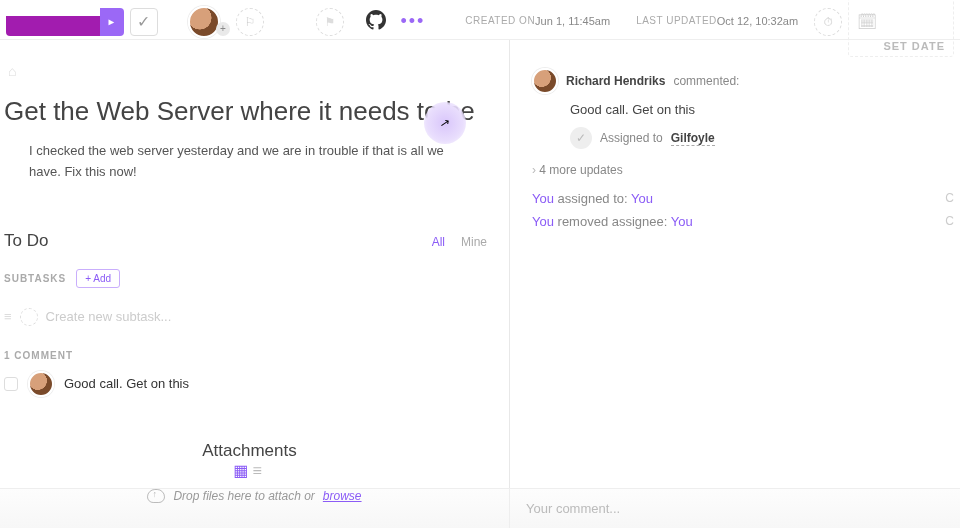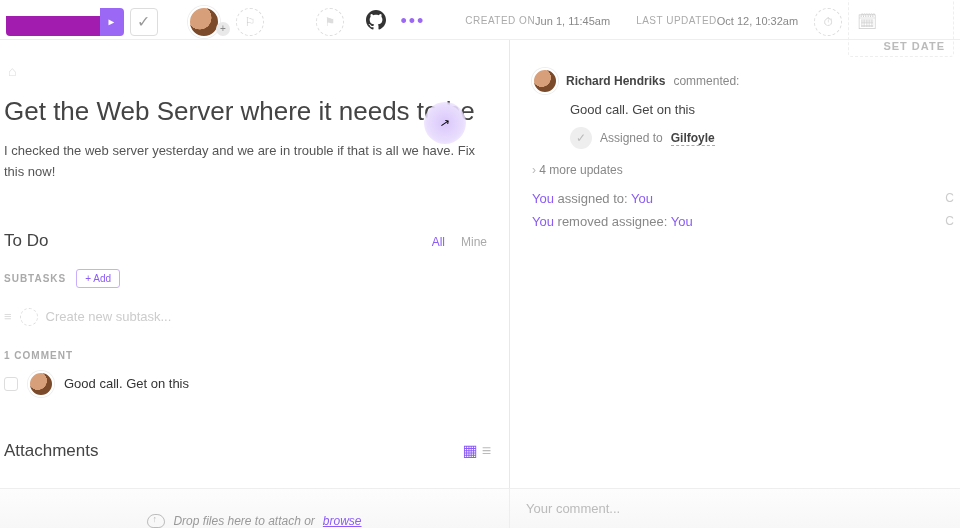--- a/index.html
+++ b/index.html
@@ -25,39 +25,39 @@
 .setdate { color: #bbb; font-size: 11px; letter-spacing: 1px; font-weight: 700; margin-top: 48px; }
 
 .main { display: flex; height: 448px; }
 .left { width: 510px; border-right: 1px solid #e8e8e8; padding: 14px 0 0 4px; overflow: hidden; position: relative; }
 .right { flex: 1; padding: 14px 0 0 22px; position: relative; }
 
 .tag-row { padding: 8px 4px 12px; }
 .tag-icon { color: #ddd; font-size: 14px; }
 
 .task-title { font-size: 26px; font-weight: 400; color: #444; padding: 4px 0 14px 0; line-height: 1.2; }
-.task-desc { font-size: 13px; color: #555; line-height: 1.6; padding-right: 30px; }
+.task-desc { font-size: 13px; color: #555; line-height: 1.6; padding-right: 30px; margin-left: 25px; }
 
 .todo-head { display: flex; align-items: baseline; margin-top: 48px; padding-right: 14px; }
 .todo-title { font-size: 17px; color: #444; flex: 1; }
 .tab { font-size: 12px; padding: 0 8px; color: #aaa; cursor: pointer; }
 .tab.active { color: #8b5cf6; }
 
 .subtasks-row { display: flex; align-items: center; margin-top: 18px; gap: 10px; }
 .subtasks-lbl { font-size: 10px; color: #aaa; letter-spacing: 1px; font-weight: 600; }
 .add-btn { border: 1px solid #c9aefc; color: #8b5cf6; font-size: 10px; padding: 3px 8px; border-radius: 3px; background: #fff; }
 
 .new-sub { display: flex; align-items: center; gap: 8px; margin-top: 20px; color: #ccc; font-size: 13px; }
 .new-sub .icon { color: #ddd; }
 
 .comment-count { font-size: 10px; color: #aaa; letter-spacing: 1px; margin-top: 24px; font-weight: 600;}
 .comment-row { display: flex; align-items: center; gap: 10px; margin-top: 10px; font-size: 13px; }
 .cb { width: 14px; height: 14px; border: 1px solid #ddd; border-radius: 3px; }
 
-.attach-head { display: flex; align-items: center; margin-top: 44px; padding-right: 14px; }
+.attach-head { display: flex; align-items: center; margin-top: 44px; padding-right: 14px; flex-direction: column; }
 .attach-title { font-size: 17px; color: #444; flex: 1; }
 .view-toggle { color: #bbb; font-size: 16px; letter-spacing: 4px; }
 .view-toggle .active { color: #8b5cf6; }
 
 .pulse { position: absolute; width: 42px; height: 42px; border-radius: 50%; background: radial-gradient(circle, #d9c6fb 0%, #e9defd 60%, transparent 100%); top: 62px; left: 424px; display:flex; align-items:center; justify-content:center; }
 .pulse::after { content: "↖"; font-size: 12px; transform: scaleX(-1) rotate(-10deg); color: #000; }
 
 .activity { font-size: 13px; color: #888; }
 .activity .you { color: #8b5cf6; }
 .act-row { margin-bottom: 8px; }
@@ -66,21 +66,21 @@
 .act-block .hdr { display: flex; align-items: center; gap: 8px; font-size: 12px; }
 .act-block .name { color: #444; font-weight: 600; }
 .act-block .msg { margin: 8px 0 10px 38px; color: #444; }
 .assigned-pill { display: flex; align-items: center; gap: 8px; margin-left: 38px; color: #888; font-size: 12px; }
 .assigned-pill .chip { width: 22px; height: 22px; border-radius: 50%; background: #eee; display:flex;align-items:center;justify-content:center;color:#bbb; }
 .assigned-pill .gilf { color: #444; font-weight: 600; border-bottom: 1px dashed #aaa; }
 .more-upd { color: #888; font-size: 12px; margin: 14px 0; }
 .more-upd::before { content: "› "; color: #bbb; }
 
 .footer { display: flex; height: 40px; border-top: 1px solid #eee; position: absolute; bottom: 0; left: 0; right: 0; background: linear-gradient(#fdfdfd,#f7f7f7); }
-.footer .fleft { width: 510px; border-right: 1px solid #eee; display: flex; align-items: flex-end; justify-content: center; gap: 8px; font-size: 12px; color: #999; font-style: italic; }
+.footer .fleft { width: 510px; border-right: 1px solid #eee; display: flex; align-items: flex-start; justify-content: center; gap: 8px; font-size: 12px; color: #999; font-style: italic; }
 .footer .fleft .browse { color: #8b5cf6; text-decoration: underline; }
 .footer .fright { flex: 1; display: flex; align-items: center; padding-left: 16px; font-size: 13px; color: #bbb; }
 .cloud { width: 18px; height: 14px; border: 1.5px solid #bbb; border-radius: 9px 9px 7px 7px; position: relative; }
 .cloud::after { content: "↑"; position: absolute; left: 4px; top: -1px; font-size: 9px; color: #bbb; font-style: normal;}
 </style>
 </head>
 <body>
 
 <div class="topbar">
   <div class="status-btn">

